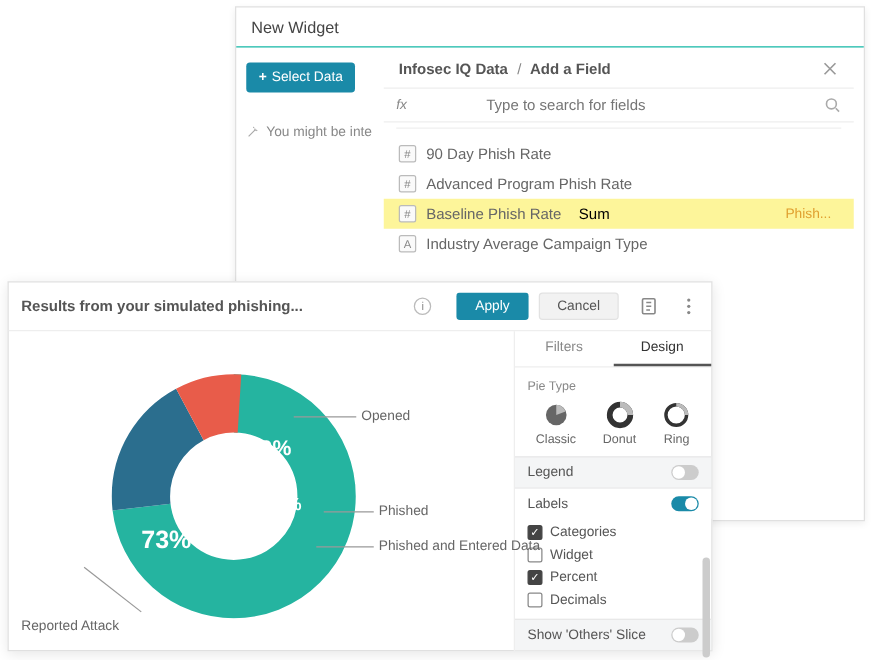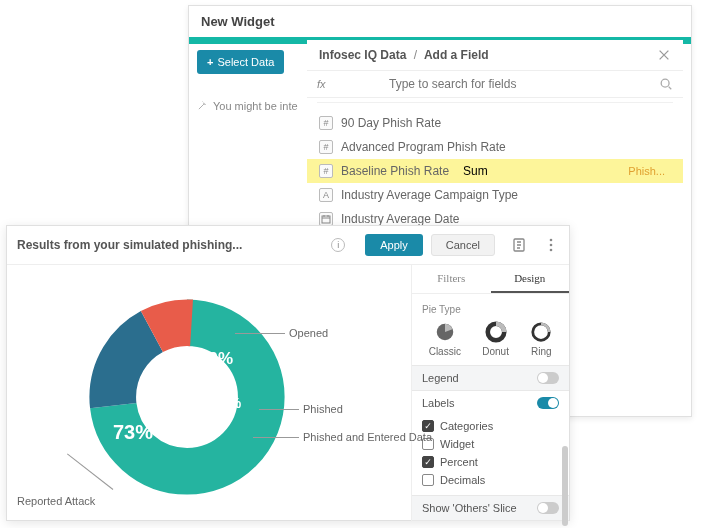--- a/index.html
+++ b/index.html
@@ -1,20 +1,20 @@
 <!DOCTYPE html>
 <html><head>
 <meta charset="utf-8">
 <style>
   * { box-sizing: border-box; margin: 0; padding: 0; font-family: -apple-system, BlinkMacSystemFont, "Segoe UI", Arial, sans-serif; }
   body { background: #fff; width: 707px; height: 528px; position: relative; overflow: hidden; font-size: 12px; color: #333; }
 
   
   .top-panel { position: absolute; left: 188px; top: 5px; width: 504px; height: 412px; background: #fff; border: 1px solid #e0e0e0; box-shadow: 0 2px 6px rgba(0,0,0,0.08); }
-  .top-header { padding: 8px 12px; border-bottom: 7px solid #14b8a6; font-weight: 700; font-size: 13px; color: #444; }
+  .top-header { padding: 8px 12px; border-bottom: 1px solid #14b8a6; font-weight: 400; font-size: 13px; color: #444; }
   .top-left-col { position: absolute; left: 0; top: 34px; width: 118px; padding: 10px 8px; }
   .select-data-btn { background: #1a8aa8; color: #fff; border: none; border-radius: 3px; padding: 6px 10px; font-size: 11px; display: inline-flex; align-items: center; gap: 4px; cursor: pointer; }
   .select-data-btn .plus { font-weight: bold; }
   .hint-row { margin-top: 26px; display:flex; align-items:center; gap:6px; color:#888; font-size:11px; }
   .hint-row svg { width:10px; height:10px; }
 
   .field-picker { position:absolute; left:118px; top:34px; right:8px; bottom:8px; background:#fff; }
   .picker-header { display:flex; align-items:center; justify-content:space-between; padding:8px 12px 8px 12px; border-bottom:1px solid #eee; }
   .picker-title { font-weight:600; font-size:12px; color:#555; }
   .picker-title .sep { color:#888; font-weight:normal; margin:0 4px; }
@@ -48,21 +48,21 @@
 
   
   .donut-wrap { position:absolute; left:82px; top:34px; width:196px; height:196px; }
   .donut-wrap svg { width:100%; height:100%; transform:rotate(-90deg); }
   .donut-label { position:absolute; color:#fff; font-weight:600; font-size:17px; }
   .ext-label { position:absolute; font-size:11px; color:#666; white-space:nowrap;text-align:right; }
   .leader { position:absolute; background:#999; height:1px; }
 
   
   .tabs2 { display:flex; border-bottom:1px solid #eee; }
-  .tab2 { flex:1; text-align:center; padding:7px 0; color:#888; cursor:pointer;font-family:Liberation Serif, serif; }
+  .tab2 { flex:1; text-align:center; padding:7px 0; color:#888; cursor:pointer; }
   .tab2.active { color:#333; border-bottom:2px solid #555; }
   .sec-label { padding:10px 10px 6px; color:#888; font-size:10px; }
   .pie-types { display:flex; justify-content:space-around; padding:0 6px 8px; }
   .pt { display:flex; flex-direction:column; align-items:center; gap:3px; cursor:pointer; font-size:10px; color:#666;}
   .pt svg { width:22px; height:22px; }
   .row-toggle { display:flex; align-items:center; justify-content:space-between; padding:6px 10px; background:#f4f5f6; border-top:1px solid #e8e8e8; border-bottom:1px solid #e8e8e8;}
   .row-toggle.plain { background:#fff; border:none;justify-content:space-between; }
   .toggle { width:22px; height:12px; border-radius:6px; background:#ccc; position:relative; cursor:pointer; }
   .toggle::after { content:""; position:absolute; width:10px; height:10px; background:#fff; border-radius:50%; top:1px; left:1px; transition:left .1s;}
   .toggle.on { background:#1a8aa8; }
@@ -125,29 +125,20 @@
         <div class="field-item hl">
           <div class="field-icon">#</div>
           <span>Baseline Phish Rate</span>
           <span class="field-agg">Sum</span>
           <span class="field-more">Phish...</span>
         </div>
         <div class="field-item">
           <div class="field-icon">A</div>
           <span>Industry Average Campaign Type</span>
         </div>
-        <div class="field-item">
-          <div class="field-icon">
-            <svg width="10" height="10" viewBox="0 0 10 10" fill="none" stroke="#888" stroke-width="1">
-              <rect x="1" y="2" width="8" height="7"></rect>
-              <path d="M1 4h8M3 1v2M7 1v2"></path>
-            </svg>
-          </div>
-          <span>Industry Average Date</span>
-        </div>
       </div>
   </div>
 </div>
 
 <div class="bottom-panel">
   <div class="bp-header">
     <div class="bp-title">Results from your simulated phishing...</div>
     <div class="info-icon">i</div>
     <button class="btn btn-apply">Apply</button>
     <button class="btn btn-cancel">Cancel</button>

